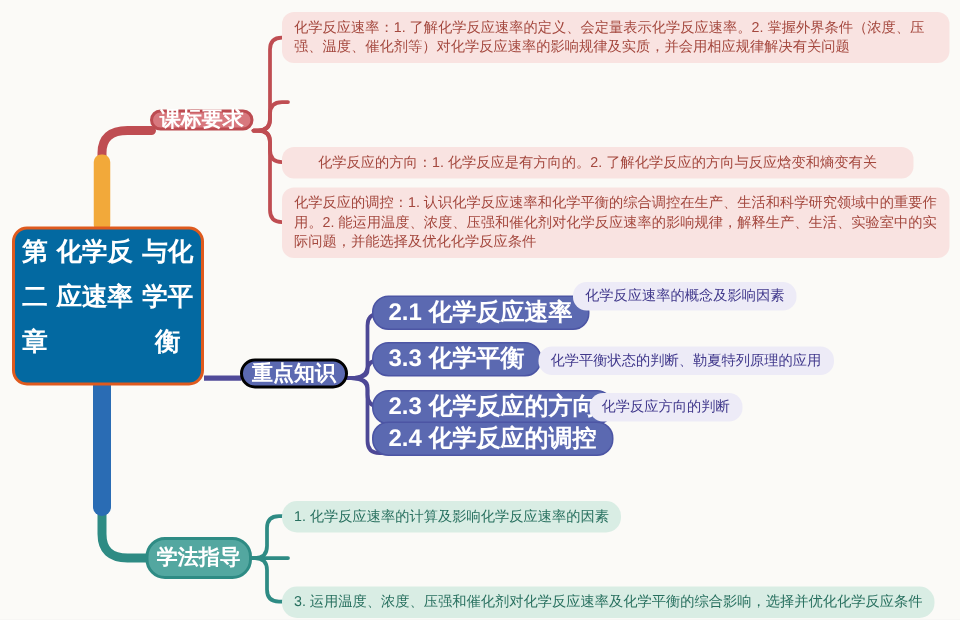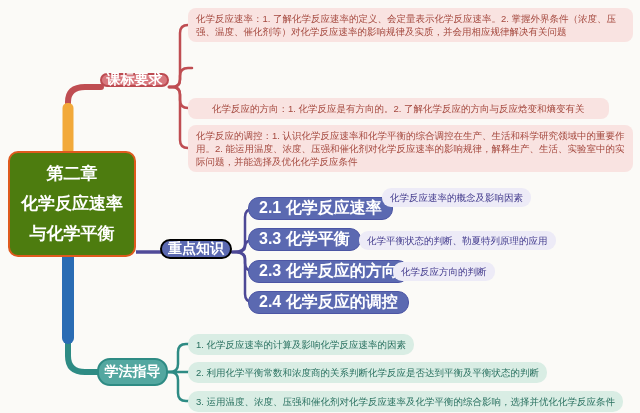--- a/index.html
+++ b/index.html
@@ -13,23 +13,23 @@
     background:#fbfaf7;
     overflow:hidden;
   }
   svg.wires{position:absolute;left:0;top:0;width:640px;height:413px;}
 
   .node{position:absolute;box-sizing:border-box;}
 
   
   .central{
     left:8px;top:151px;width:128px;height:106px;
-    background:#4d7c0f;border:2px solid #df5a1e;border-radius:10px;
+    background:#0369a1;border:2px solid #df5a1e;border-radius:10px;
     color:#ffffff;font-weight:bold;font-size:17px;line-height:30px;
-    text-align:center;display:flex;flex-direction:column;justify-content:center;
+    text-align:center;display:flex;flex-direction:row;justify-content:center;
   }
 
   
   .pill{
     color:#fff;font-weight:bold;font-size:14px;
     display:flex;align-items:center;justify-content:center;
     border-radius:13px;white-space:nowrap;
   }
   .pill.curriculum{left:100px;top:73px;width:69px;height:14px;
     background:#d8787e;border:2px solid #bc4b51;}
@@ -114,24 +114,23 @@
 
   <div class="node pill curriculum">课标要求</div>
   <div class="node pinkbox" style="top:8px;">化学反应速率：1. 了解化学反应速率的定义、会定量表示化学反应速率。2. 掌握外界条件（浓度、压强、温度、催化剂等）对化学反应速率的影响规律及实质，并会用相应规律解决有关问题</div>
   <div class="node pinkbox single" style="top:98px;">化学反应的方向：1. 化学反应是有方向的。2. 了解化学反应的方向与反应焓变和熵变有关</div>
   <div class="node pinkbox" style="top:125px;">化学反应的调控：1. 认识化学反应速率和化学平衡的综合调控在生产、生活和科学研究领域中的重要作用。2. 能运用温度、浓度、压强和催化剂对化学反应速率的影响规律，解释生产、生活、实验室中的实际问题，并能选择及优化化学反应条件</div>
 
   <div class="node pill keyknow">重点知识</div>
   <div class="node bluebox" style="top:197px;">2.1 化学反应速率</div>
   <div class="node bluebox" style="top:228px;">3.3 化学平衡</div>
   <div class="node bluebox" style="top:260px;">2.3 化学反应的方向</div>
-  <div class="node bluebox" style="top:291px;">2.4 化学反应的调控</div>
+  <div class="node bluebox" style="top:281px;">2.4 化学反应的调控</div>
 
   <div class="node notebox" style="left:382px;top:188px;">化学反应速率的概念及影响因素</div>
   <div class="node notebox" style="left:359px;top:231px;">化学平衡状态的判断、勒夏特列原理的应用</div>
   <div class="node notebox" style="left:393px;top:262px;">化学反应方向的判断</div>
 
   <div class="node pill study">学法指导</div>
   <div class="node greenbox" style="top:334px;">1. 化学反应速率的计算及影响化学反应速率的因素</div>
-  <div class="node greenbox" style="top:362px;">2. 利用化学平衡常数和浓度商的关系判断化学反应是否达到平衡及平衡状态的判断</div>
   <div class="node greenbox" style="top:391px;">3. 运用温度、浓度、压强和催化剂对化学反应速率及化学平衡的综合影响，选择并优化化学反应条件</div>
 
 </div>
 
 </body></html>

